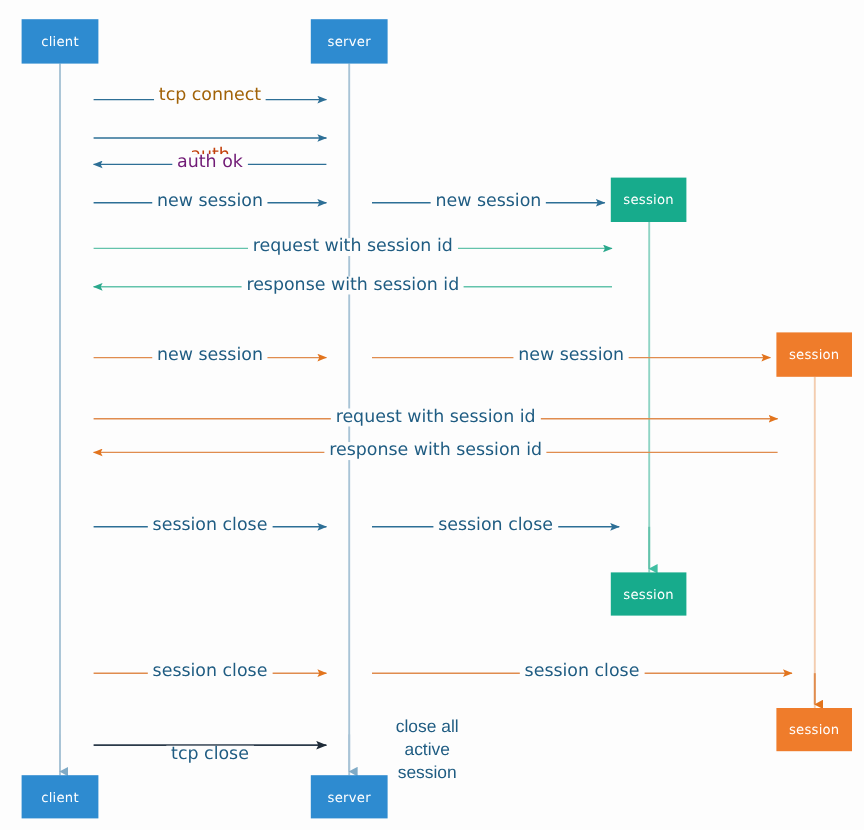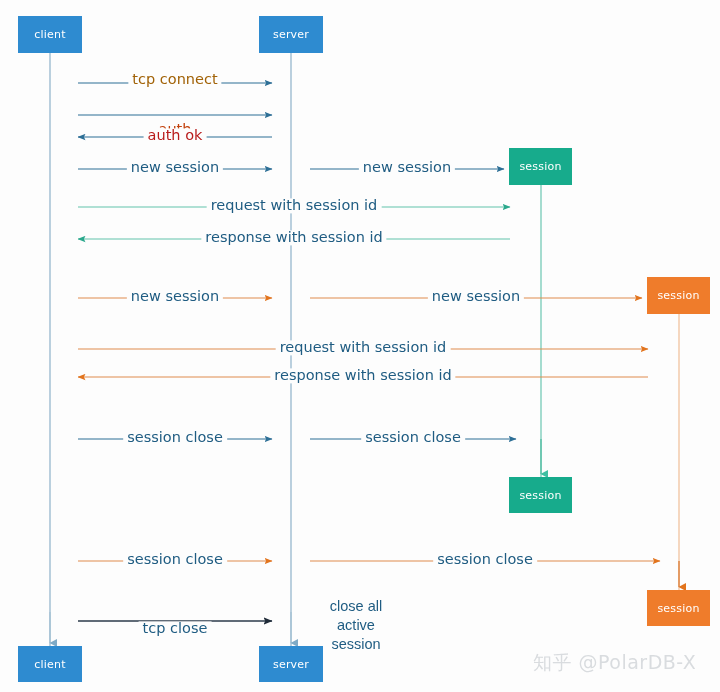--- a/index.html
+++ b/index.html
@@ -156,35 +156,34 @@
       <div class="actor-box" style="left: 18px; top: 646px; width: 64px; height: 36px; background: rgb(46, 139, 208);">
         <span>client</span>
       </div>
       <div class="actor-box" style="left: 259px; top: 646px; width: 64px; height: 36px; background: rgb(46, 139, 208);">
         <span>server</span>
       </div>
     </div>
   <div id="labels-host">
       <div class="msg-label" style="left: 175px; top: 80px; color: #a16207;">tcp connect</div>
       <div class="msg-label" style="left: 175px; top: 130px; color: #c2410c;">auth</div>
-      <div class="msg-label" style="left: 175px; top: 136px; color: #b91c1c;">auth ok</div>
+      <div class="msg-label" style="left: 175px; top: 136px; color: #701a75;">auth ok</div>
       <div class="msg-label" style="left: 175px; top: 168px; color: rgb(31, 92, 130);">new session</div>
       <div class="msg-label" style="left: 407px; top: 168px; color: rgb(31, 92, 130);">new session</div>
       <div class="msg-label" style="left: 294px; top: 206px; color: rgb(31, 92, 130);">request with session id</div>
       <div class="msg-label" style="left: 294px; top: 238px; color: rgb(31, 92, 130);">response with session id</div>
       <div class="msg-label" style="left: 175px; top: 297px; color: rgb(31, 92, 130);">new session</div>
       <div class="msg-label" style="left: 476px; top: 297px; color: rgb(31, 92, 130);">new session</div>
       <div class="msg-label" style="left: 363px; top: 348px; color: rgb(31, 92, 130);">request with session id</div>
       <div class="msg-label" style="left: 363px; top: 376px; color: rgb(31, 92, 130);">response with session id</div>
       <div class="msg-label" style="left: 175px; top: 438px; color: rgb(31, 92, 130);">session close</div>
       <div class="msg-label" style="left: 413px; top: 438px; color: rgb(31, 92, 130);">session close</div>
       <div class="msg-label" style="left: 175px; top: 560px; color: rgb(31, 92, 130);">session close</div>
       <div class="msg-label" style="left: 485px; top: 560px; color: rgb(31, 92, 130);">session close</div>
       <div class="msg-label" style="left: 175px; top: 629px; color: rgb(31, 92, 130);">tcp close</div>
     </div>
 
   <div class="note-label" id="note-el" style="left: 356px; top: 597px;">close all
 active
 session</div>
 
-  <div class="watermark" id="wm-el" style="left: 533px; top: 650px;">知乎 @PolarDB-X</div>
 
 </div>
 
 </body></html>

